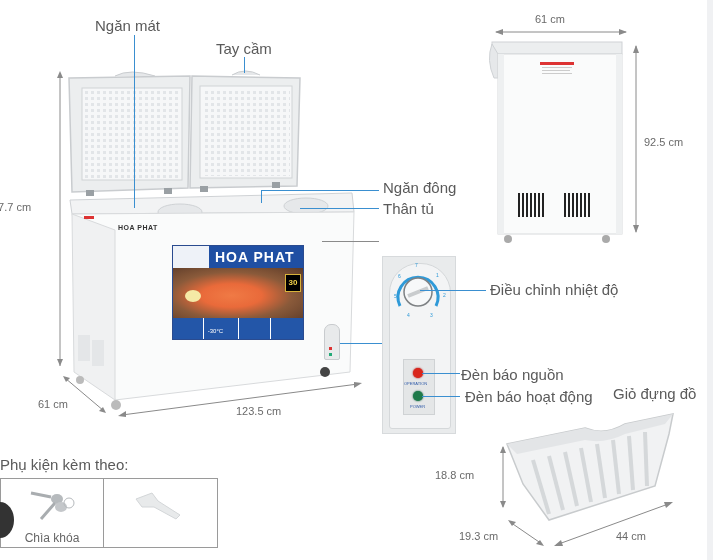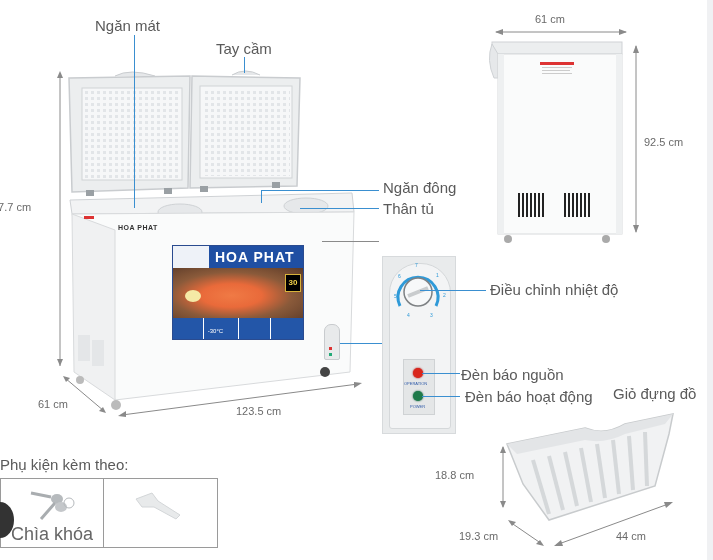--- a/index.html
+++ b/index.html
@@ -6,21 +6,21 @@
   body{width:713px;height:560px;position:relative;overflow:hidden;background:#ffffff;font-family:"Liberation Sans",sans-serif;color:#555;}
   .abs{position:absolute;}
   .lbl{position:absolute;font-size:15px;color:#5a5a5a;white-space:nowrap;font-weight:300;}
   .dim{position:absolute;font-size:11px;color:#6a6a6a;white-space:nowrap;}
   .blue-line{position:absolute;background:#3a8fd0;}
   .gray-line{position:absolute;background:#8a8a8a;}
   .right-strip{position:absolute;left:707px;top:0;width:6px;height:560px;background:#f0f1f3;}
   svg{position:absolute;overflow:visible;}
   .acc-box{position:absolute;border:1px solid #9a9a9a;background:#fff;}
   .acc-cell{position:absolute;top:0;height:100%;}
-  .acc-label{position:absolute;bottom:2px;width:100%;text-align:center;font-size:18px;color:#666;white-space:nowrap;}
+  .acc-label{position:absolute;bottom:2px;width:100%;text-align:center;font-size:12px;color:#666;white-space:nowrap;}
   .dark-circle{position:absolute;left:-14px;top:502px;width:28px;height:36px;border-radius:50%;background:#333;}
 </style>
 </head>
 <body>
 
 <div class="right-strip"></div>
 
 <svg style="left:0;top:0;" width="713" height="560">
 
   <g>

